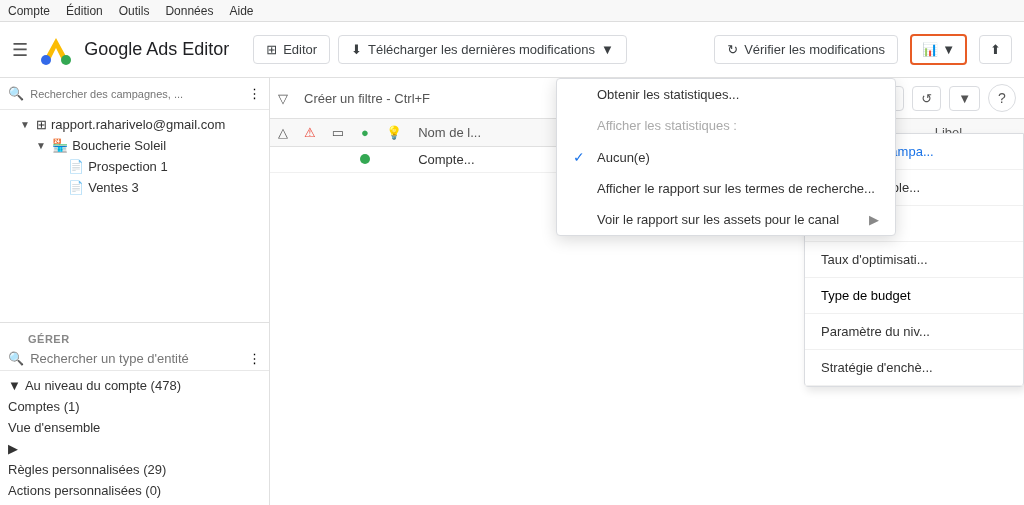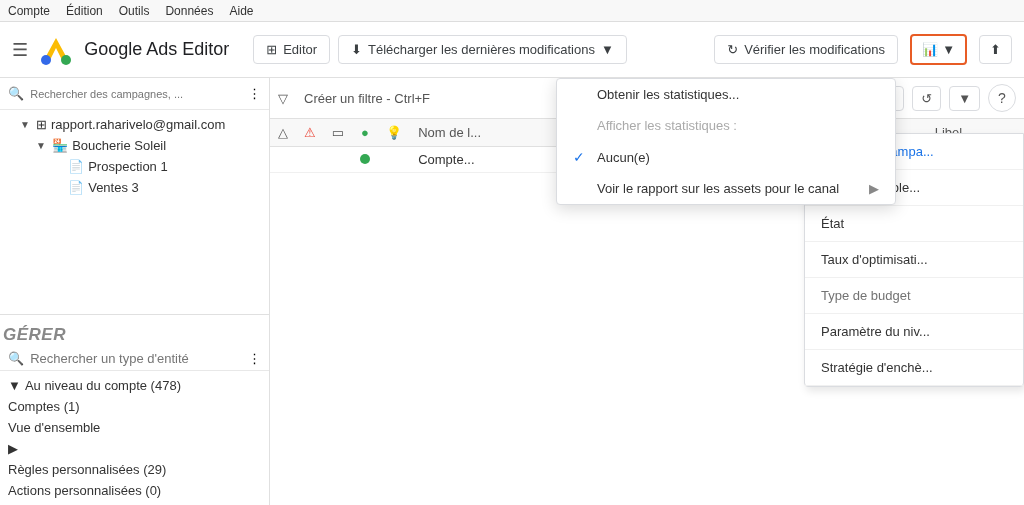--- a/index.html
+++ b/index.html
@@ -149,26 +149,25 @@
     .tree-indent-1 { padding-left: 20px; }
     .tree-indent-2 { padding-left: 36px; }
     .tree-indent-3 { padding-left: 52px; }
 
     
     .manage-section {
       border-top: 1px solid #e0e0e0;
       padding-top: 4px;
     }
     .manage-label {
-      font-size: 17px;
+      font-size: 11px;
       font-weight: 600;
       color: #888;
-      padding: 6px 3px 2px;
+      padding: 6px 28px 2px;
       letter-spacing: 0.5px;
-      font-style: italic;
     }
     .manage-search {
       display: flex;
       align-items: center;
       padding: 4px 8px;
       gap: 6px;
       border-bottom: 1px solid #e8e8e8;
     }
     .manage-search input {
       border: none;
@@ -324,21 +323,21 @@
       z-index: 50;
       pointer-events: all;
     }
     .right-panel-item {
       padding: 10px 16px;
       font-size: 13px;
       color: #333;
       cursor: pointer;
       border-bottom: 1px solid #f0f0f0;
     }
-    .right-panel-item.grayed { color: #737373; }
+    .right-panel-item.grayed { color: #000000; }
     .right-panel-item.highlighted { color: #1a73e8; font-weight: 500; }
 
     .col-icon-header {
       text-align: center;
       width: 24px;
     }
   </style>
 </head>
 <body>
 
@@ -518,20 +517,24 @@
         <div class="dropdown-item disabled-item">
           <span class="dropdown-check"></span>
           <span>Afficher les statistiques :</span>
         </div>
         <div class="dropdown-item">
           <span class="dropdown-check">✓</span>
           <span>Aucun(e)</span>
         </div>
         <div class="dropdown-item">
           <span class="dropdown-check"></span>
+          <span>Afficher le rapport sur les termes de recherche...</span>
+        </div>
+        <div class="dropdown-item">
+          <span class="dropdown-check"></span>
           <span>Voir le rapport sur les assets pour le canal</span>
           <span class="dropdown-arrow">▶</span>
         </div>
       </div>
 
       <div class="right-panel">
         <div class="right-panel-item highlighted">Nom de la campa...</div>
         <div class="right-panel-item">Boucherie Sole...</div>
         <div class="right-panel-item">État</div>
         <div class="right-panel-item">Taux d'optimisati...</div>

